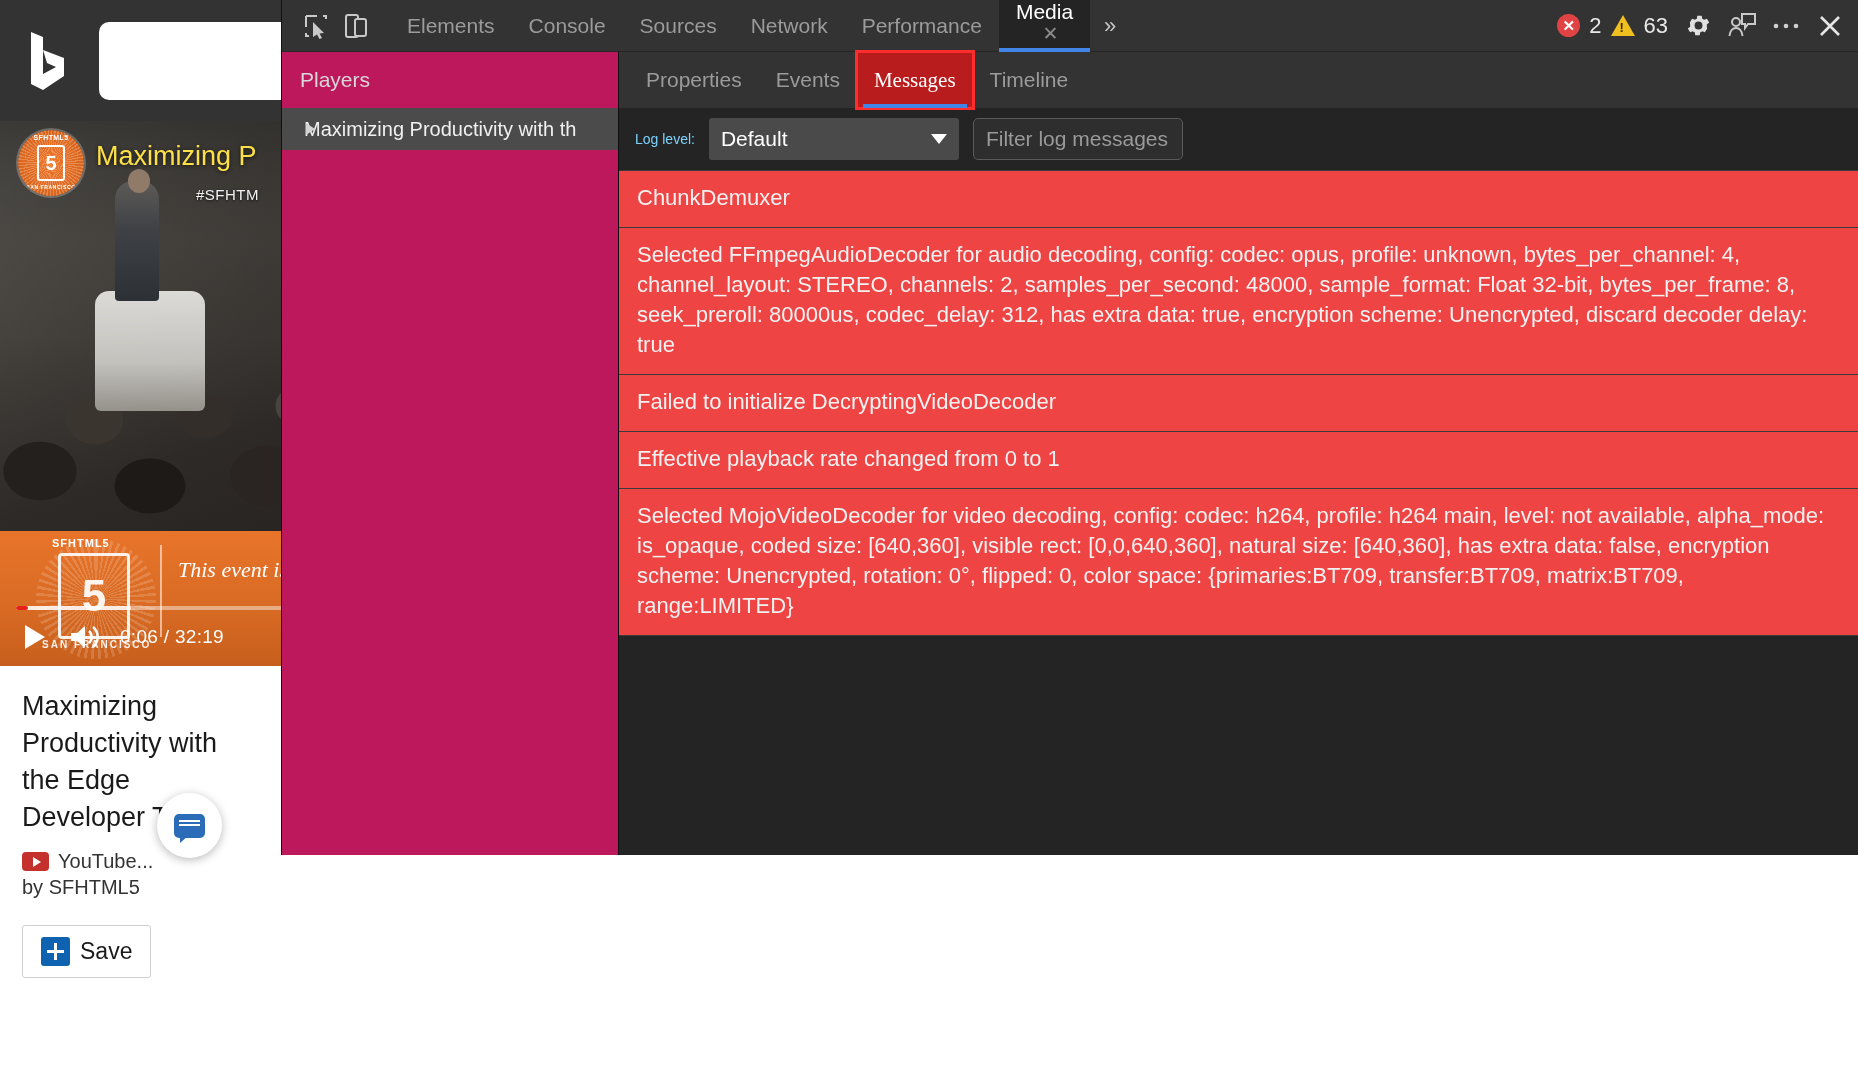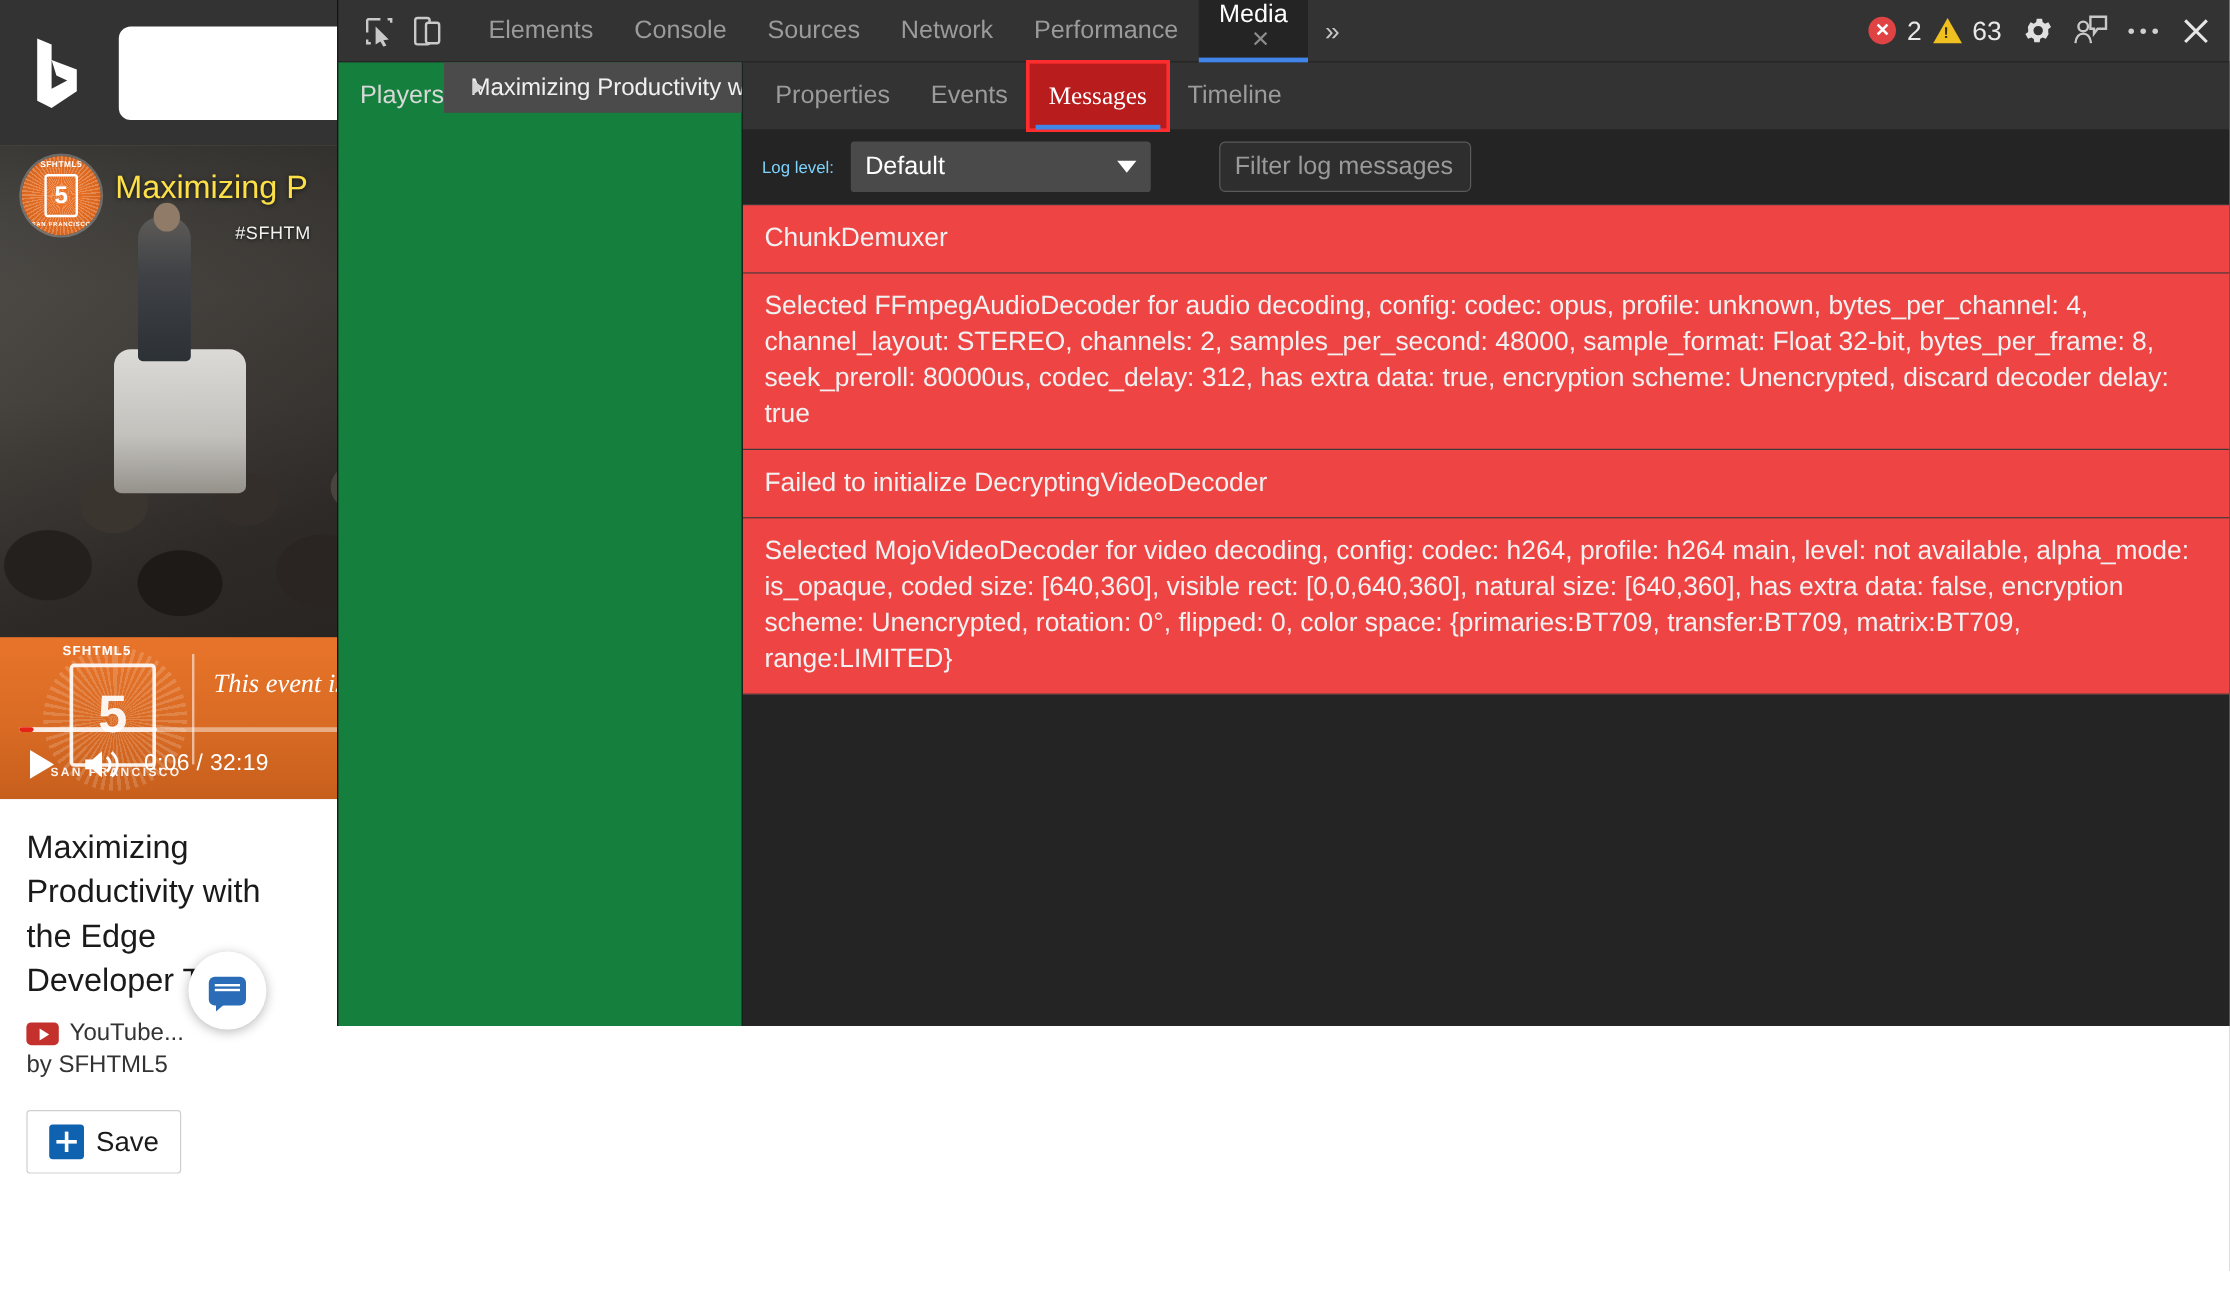--- a/index.html
+++ b/index.html
@@ -274,23 +274,23 @@
   .warn-tri::after {
     content: "!"; position: absolute; left: -3px; top: 5px;
     color: #3a3000; font-size: 13px; font-weight: bold;
   }
   .counter-num { font-size: 22px; color: #e9e9e9; }
   .dt-right-icons { display: flex; align-items: center; gap: 4px; }
 
   
   .dt-body { flex: 1 1 auto; display: flex; min-height: 0; }
   .players-pane {
-    width: 337px; flex: 0 0 337px; background: #15803d;
+    width: 337px; flex: 0 0 337px; background: #be185d;
     border-right: 1px solid #101010;
-    display: flex; flex-direction: row;
+    display: flex; flex-direction: column;
   }
   .players-header {
     height: 56px; display: flex; align-items: center; padding-left: 18px;
     font-size: 21px; color: #d8d8d8;
   }
   .player-row {
     height: 42px; display: flex; align-items: center;
     background: #4b4b4b; color: #f0f0f0; font-size: 20px;
     padding-left: 22px; position: relative; cursor: pointer;
     white-space: nowrap; overflow: hidden;
@@ -336,21 +336,20 @@
     width: 0; height: 0;
     border-left: 8px solid transparent; border-right: 8px solid transparent;
     border-top: 10px solid #ffffff;
   }
   .log-filter {
     width: 210px; height: 42px; background: #2e2e2e; color: #cfcfcf;
     border: 1px solid #5a5a5a; border-radius: 5px;
     padding: 0 12px; font-size: 21px;
     font-family: "Liberation Sans", sans-serif;
     outline: none;
-    margin-left: 43px;
   }
   .log-filter::placeholder { color: #9a9a9a; }
 
   .msg-list { flex: 1 1 auto; overflow-y: auto; background: #242424; }
   .msg-row {
     border-top: 1px solid #3a3a3a;
     border-bottom: 1px solid #3a3a3a;
     background: #ef4444;
     padding: 12px 18px 14px 18px;
     font-size: 22px; line-height: 30px; color: #f1f1f1;
@@ -558,19 +557,20 @@
             <span>Default</span>
             <span class="caret"></span>
           </div>
           <input class="log-filter" type="text" placeholder="Filter log messages" style="">
         </div>
 
         <div class="msg-list">
           <div class="msg-row">ChunkDemuxer</div>
           <div class="msg-row">Selected FFmpegAudioDecoder for audio decoding, config: codec: opus, profile: unknown, bytes_per_channel: 4, channel_layout: STEREO, channels: 2, samples_per_second: 48000, sample_format: Float 32-bit, bytes_per_frame: 8, seek_preroll: 80000us, codec_delay: 312, has extra data: true, encryption scheme: Unencrypted, discard decoder delay: true</div>
           <div class="msg-row">Failed to initialize DecryptingVideoDecoder</div>
+          <div class="msg-row">Effective playback rate changed from 0 to 1</div>
           <div class="msg-row">Selected MojoVideoDecoder for video decoding, config: codec: h264, profile: h264 main, level: not available, alpha_mode: is_opaque, coded size: [640,360], visible rect: [0,0,640,360], natural size: [640,360], has extra data: false, encryption scheme: Unencrypted, rotation: 0°, flipped: 0, color space: {primaries:BT709, transfer:BT709, matrix:BT709, range:LIMITED}</div>
         </div>
 
       </div>
     </div>
   </div>
 </div>
 
 </body></html>

